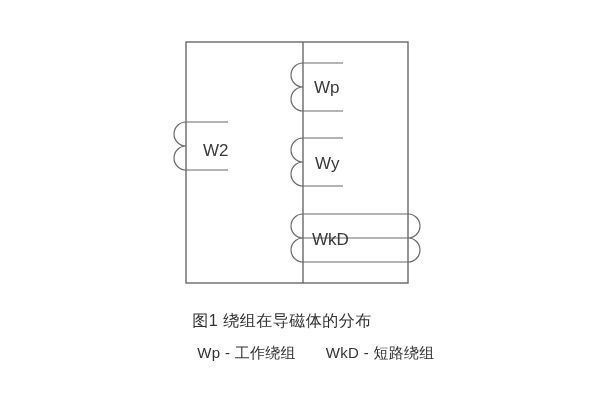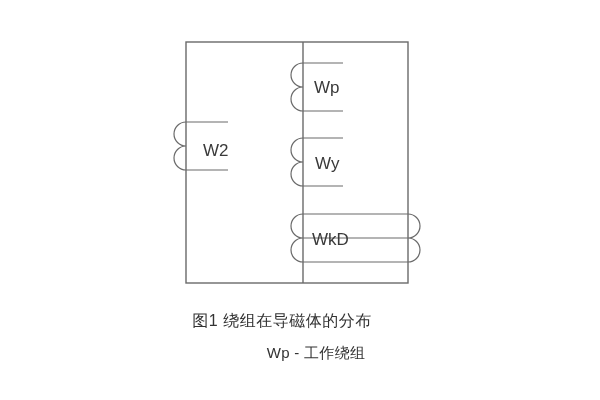--- a/index.html
+++ b/index.html
@@ -62,15 +62,16 @@
       <text x="314" y="93">Wp</text>
       <text x="315" y="169">Wy</text>
       <text x="312" y="245">WkD</text>
     </g>
   </svg>
 
   <div class="caption">图1 绕组在导磁体的分布</div>
 
   <div class="legend">
     <span>Wp - 工作绕组</span>
+    <span>WkD - 短路绕组</span>
   </div>
 
 </div>
 
 </body></html>

